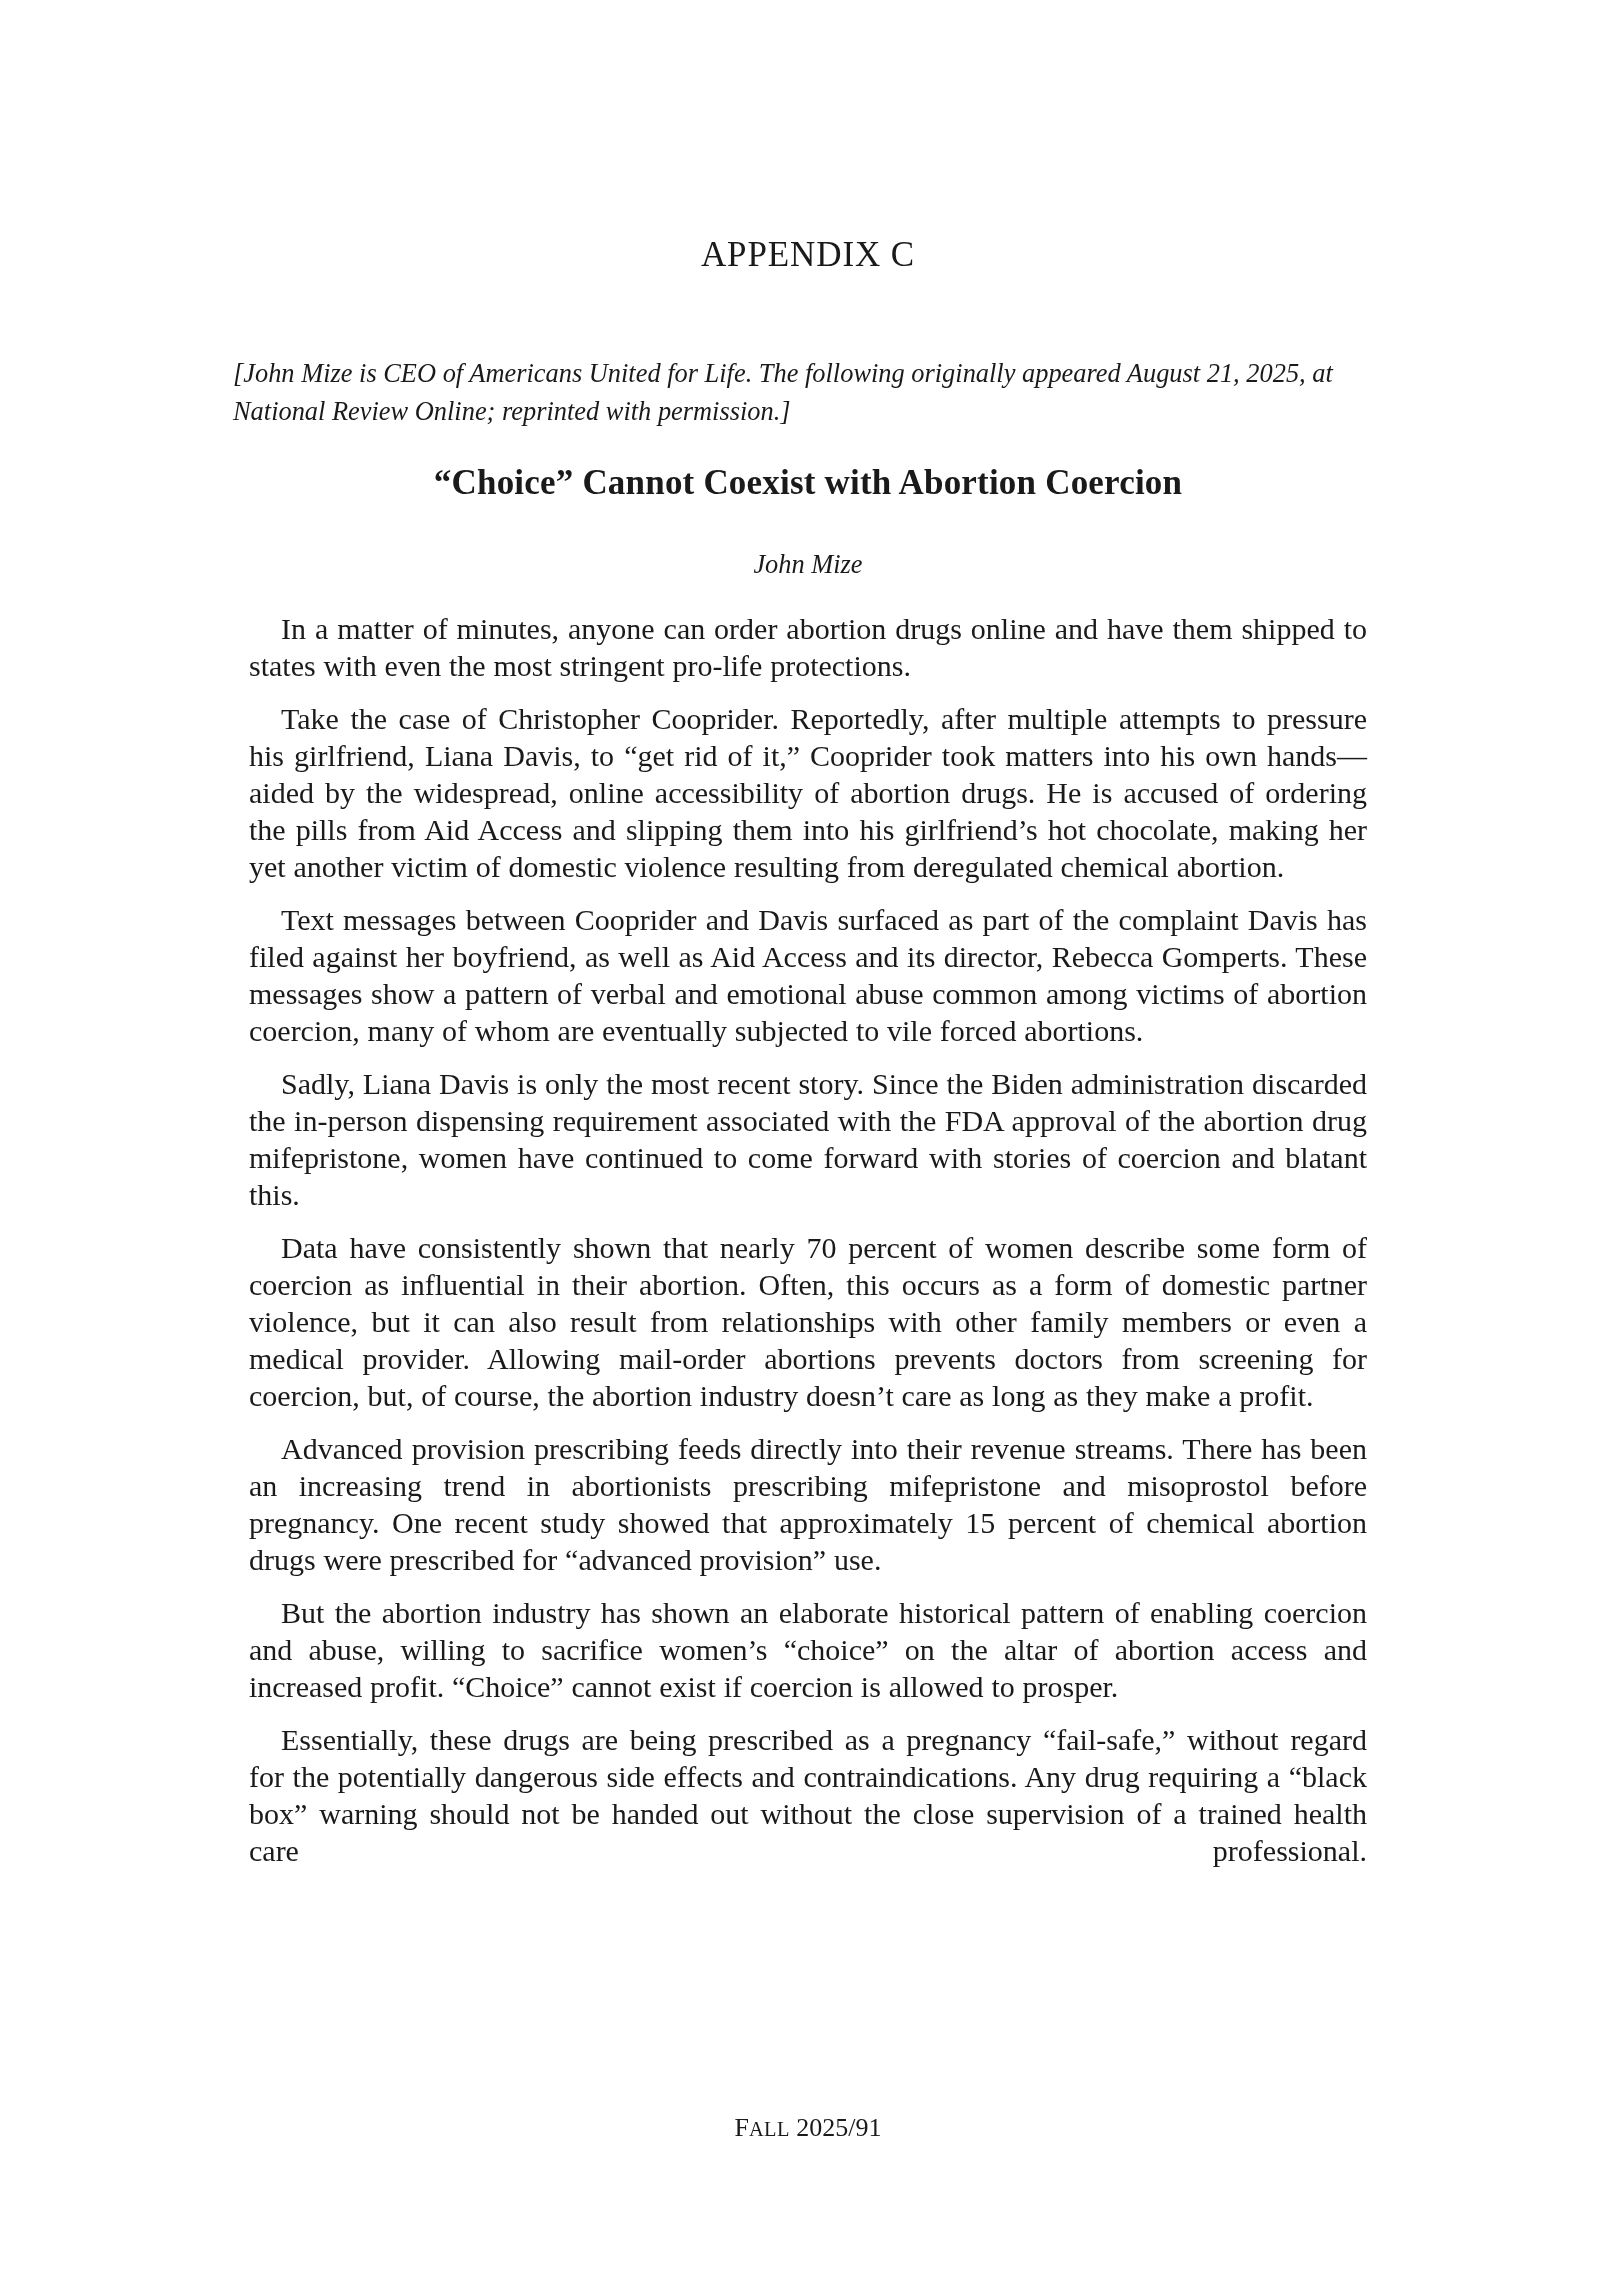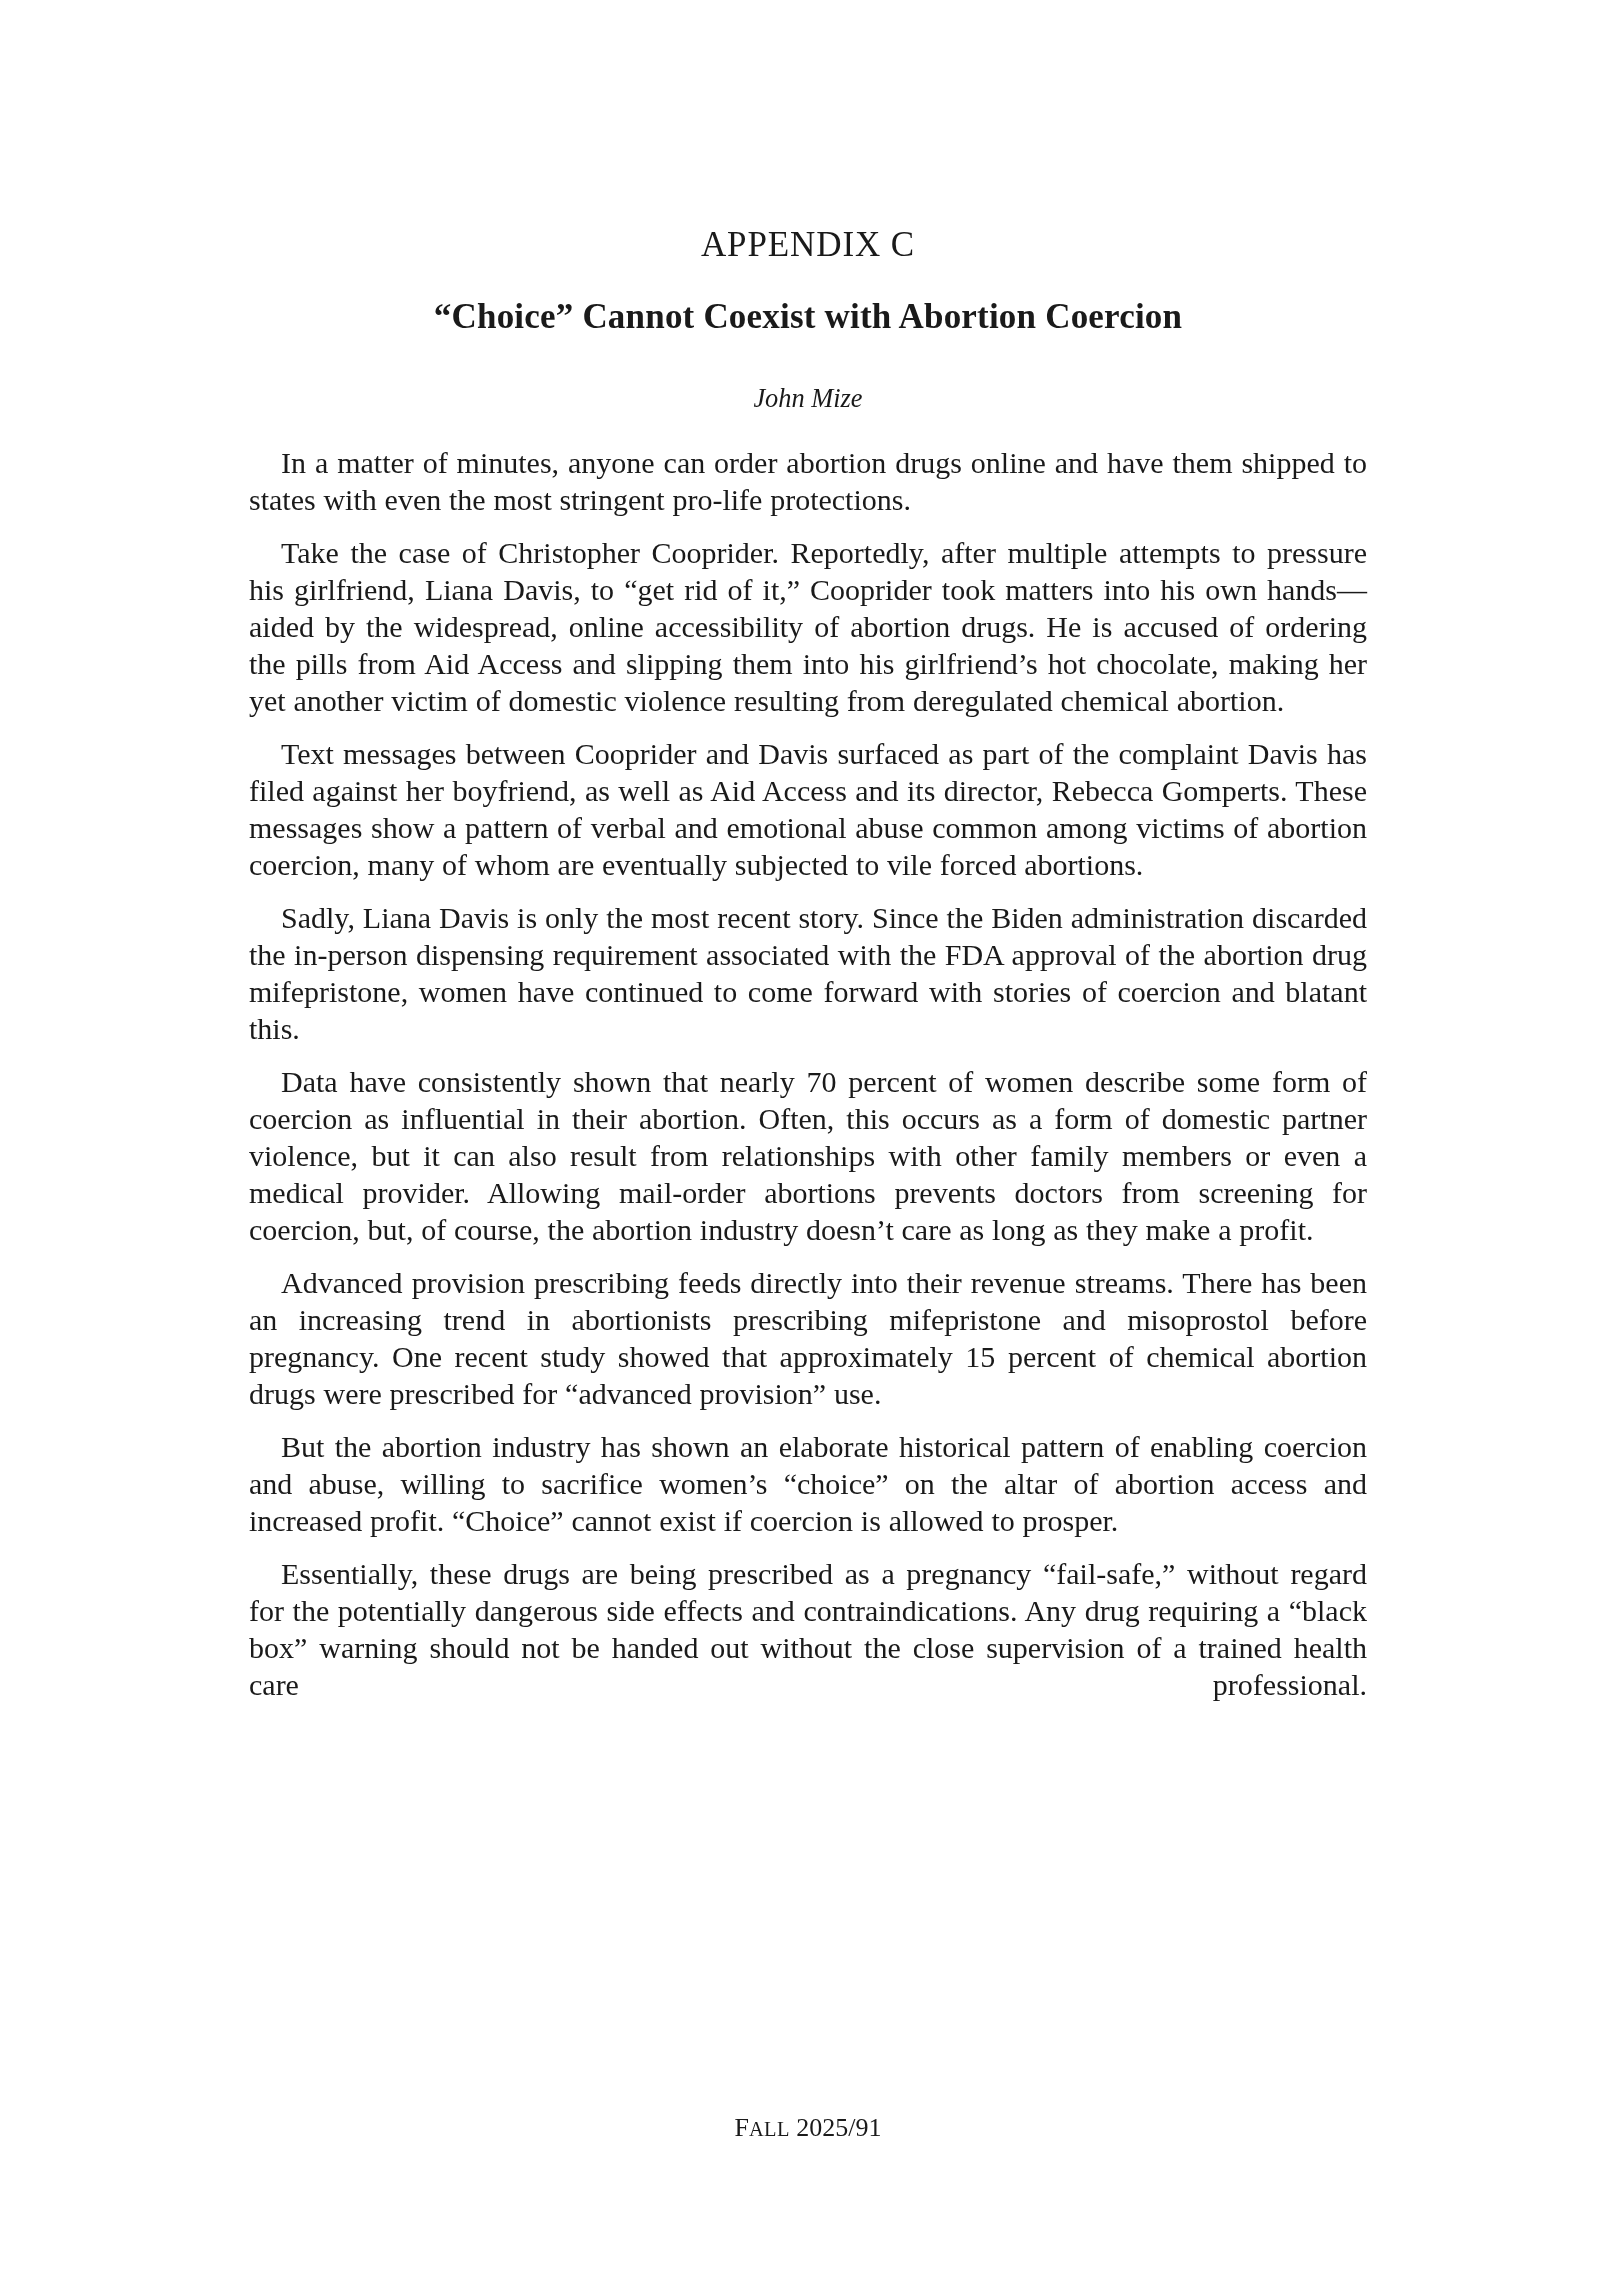--- a/index.html
+++ b/index.html
@@ -21,21 +21,21 @@
     top: 0;
     left: 0;
     width: 1615px;
     height: 2295px;
     background: #ffffff;
   }
 
   .content {
     position: absolute;
     left: 233px;
-    top: 2px;
+    top: 12px;
     width: 1150px;
   }
 
   .appendix-heading {
     text-align: center;
     font-size: 35px;
     font-weight: 400;
     letter-spacing: 0.9px;
     margin: 0;
     padding-top: 224px;
@@ -103,20 +103,21 @@
 </style>
 </head>
 <body>
 
 <div class="page">
 
   <div class="content">
 
     <h1 class="appendix-heading">APPENDIX C</h1>
 
+    <p class="editor-note">[John Mize is CEO of Americans United for Life. The following originally appeared August 21, 2025, at National Review Online; reprinted with permission.]</p>
 
     <h2 class="article-title">“Choice” Cannot Coexist with Abortion Coercion</h2>
 
     <p class="byline">John Mize</p>
 
     <div class="body-text">
       <p>In a matter of minutes, anyone can order abortion drugs online and have them shipped to states with even the most stringent pro-life protections.</p>
       <p>Take the case of Christopher Cooprider. Reportedly, after multiple attempts to pressure his girlfriend, Liana Davis, to “get rid of it,” Cooprider took matters into his own hands—aided by the widespread, online accessibility of abortion drugs. He is accused of ordering the pills from Aid Access and slipping them into his girlfriend’s hot chocolate, making her yet another victim of domestic violence resulting from deregulated chemical abortion.</p>
       <p>Text messages between Cooprider and Davis surfaced as part of the complaint Davis has filed against her boyfriend, as well as Aid Access and its director, Rebecca Gomperts. These messages show a pattern of verbal and emotional abuse common among victims of abortion coercion, many of whom are eventually subjected to vile forced abortions.</p>
       <p>Sadly, Liana Davis is only the most recent story. Since the Biden administration discarded the in-person dispensing requirement associated with the FDA approval of the abortion drug mifepristone, women have continued to come forward with stories of coercion and blatant this.</p>

